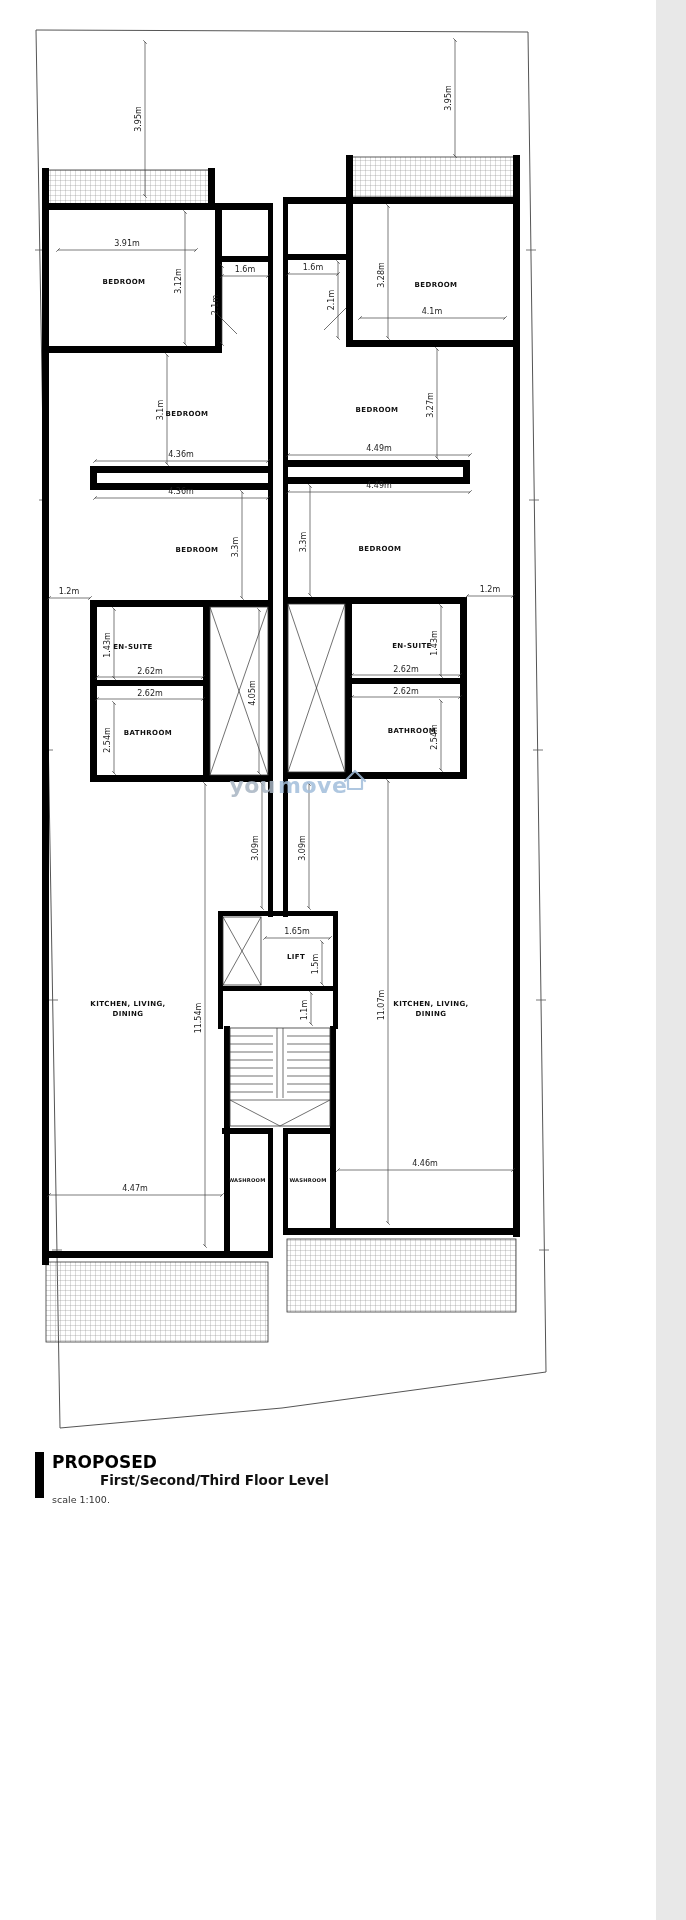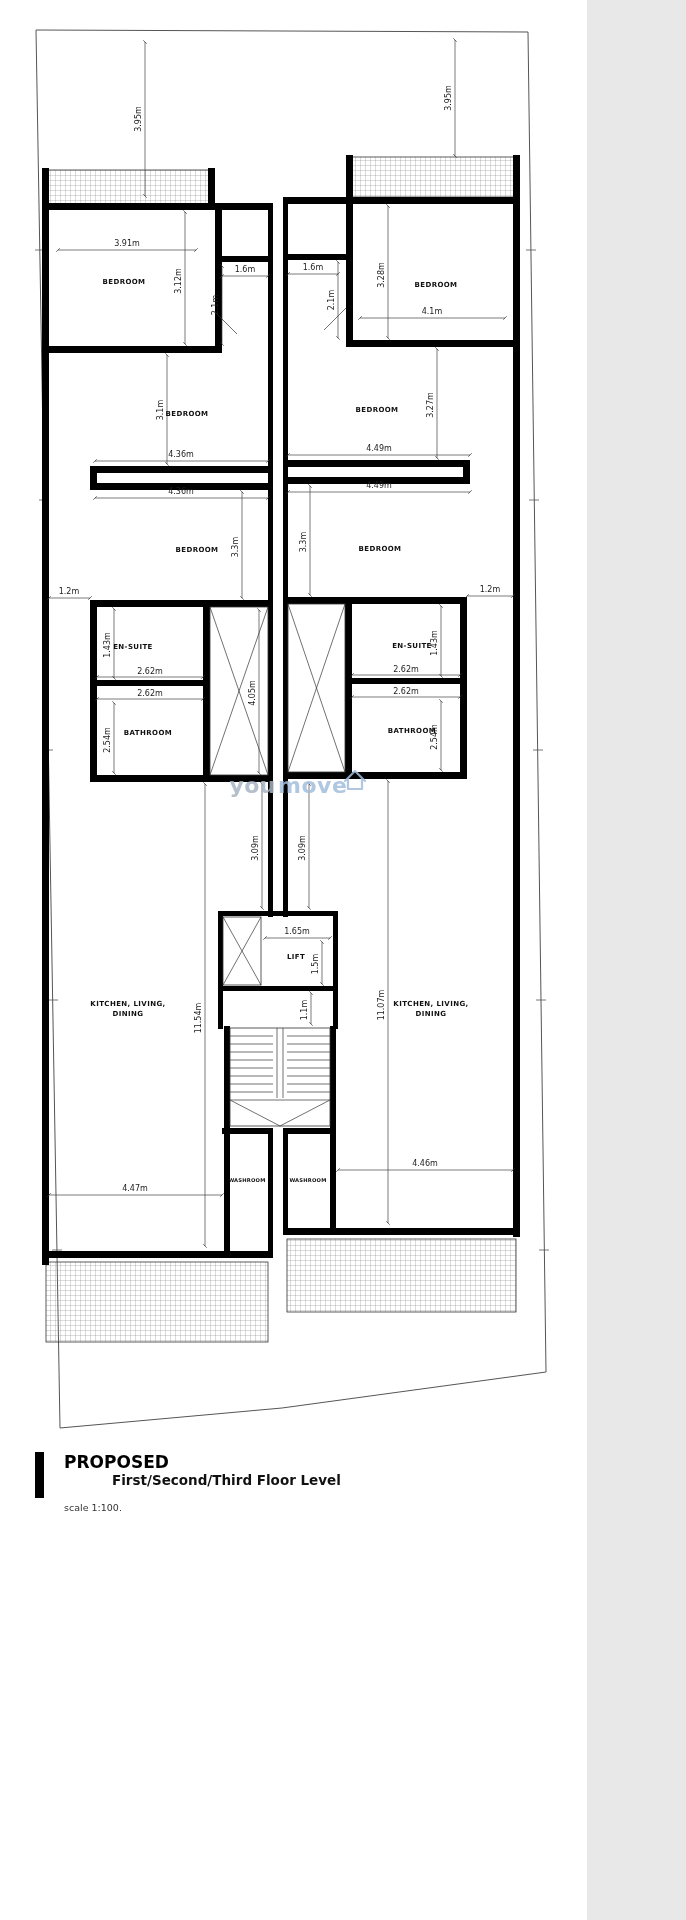--- a/index.html
+++ b/index.html
@@ -1,34 +1,34 @@
 <!DOCTYPE html>
 <html><head>
 <meta charset="utf-8">
 <style>
   html,body{margin:0;padding:0;background:#e8e8e8;}
-  #sheet{position:relative;width:587px;height:1920px;background:#ffffff;overflow:hidden;
+  #sheet{position:relative;width:656px;height:1920px;background:#ffffff;overflow:hidden;
          font-family:"DejaVu Sans", sans-serif;}
   svg{position:absolute;left:0;top:0;}
   .dim{font:8px "DejaVu Sans", sans-serif; fill:#1c1c1c;}
   .room{font:bold 7px "DejaVu Sans", sans-serif; fill:#101010; letter-spacing:.4px;}
   .room-sm{font:bold 5.2px "DejaVu Sans", sans-serif; fill:#101010; letter-spacing:.2px;}
   .dl{stroke:#444;stroke-width:.7;marker-start:url(#tk);marker-end:url(#tk);}
   .thin{stroke:#333;stroke-width:.8;fill:none;}
   .tread{stroke:#333;stroke-width:.7;}
   .bnd{stroke:#555;stroke-width:1;fill:none;}
   .btick{stroke:#555;stroke-width:.8;}
   .wm{opacity:.85;}
   .wm-you{font:bold 22px "DejaVu Sans", sans-serif; fill:#a7b4c2; letter-spacing:.5px;}
   .wm-move{font:bold 22px "DejaVu Sans", sans-serif; fill:#a2bedb; letter-spacing:.5px;}
-  #titleblock{position:absolute;left:35px;top:1452px;display:flex;align-items:flex-start;gap:12px;}
+  #titleblock{position:absolute;left:35px;top:1452px;display:flex;align-items:flex-start;}
   #titleblock .bar{width:9px;height:46px;background:#000;margin-right:8px;}
   .tb-title{font:bold 17px "DejaVu Sans", sans-serif;color:#000;line-height:1.2;}
   .tb-sub{font:bold 13.5px "DejaVu Sans", sans-serif;color:#111;line-height:1.25;margin-left:48px;}
-  .tb-scale{font:9.5px "DejaVu Sans", sans-serif;color:#333;margin-top:13px;}
+  .tb-scale{font:9.5px "DejaVu Sans", sans-serif;color:#333;margin-top:5px;}
 </style>
 </head>
 <body>
 
 <div id="sheet">
 
 <svg width="686" height="1920" viewBox="0 0 686 1920">
   <defs>
     <pattern id="hatch" width="5" height="5" patternUnits="userSpaceOnUse">
       <path d="M0 0H5M0 0V5" stroke="#888" stroke-width="0.6" fill="none"></path>

